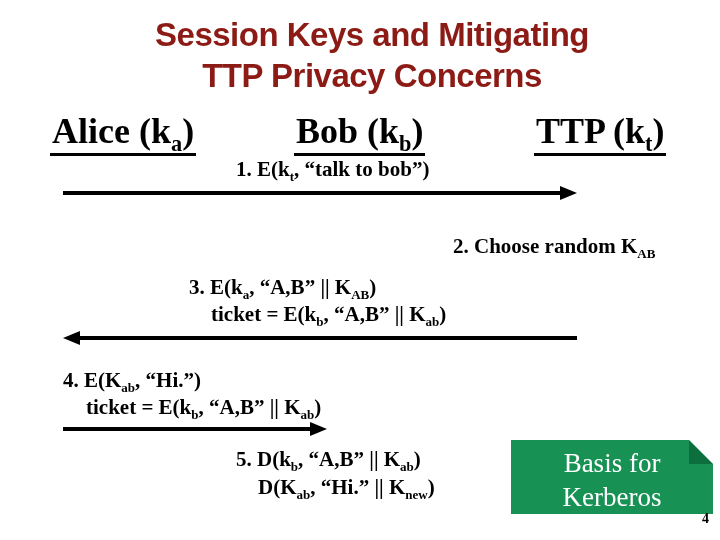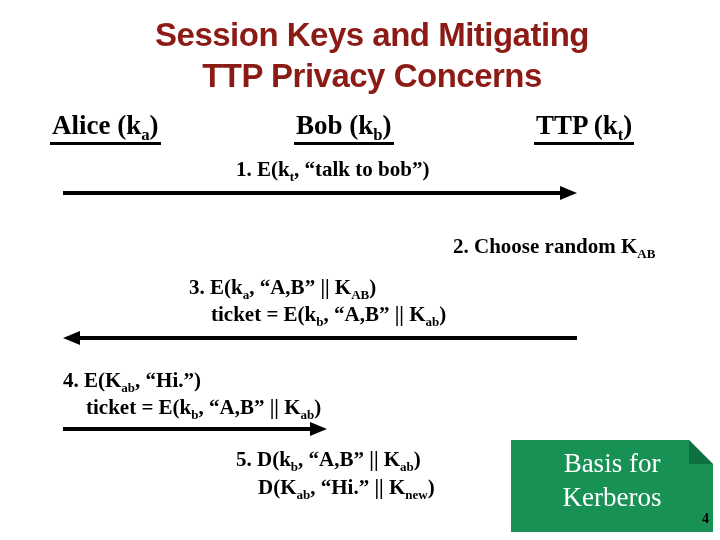--- a/index.html
+++ b/index.html
@@ -22,21 +22,21 @@
     font-family: "Liberation Sans", sans-serif;
     font-weight: 700;
     font-size: 33px;
     line-height: 41px;
     letter-spacing: -0.5px;
   }
   .actor {
     position: absolute;
     top: 110px;
     font-weight: 700;
-    font-size: 27px;
+    font-size: 36px;
     color: #000;
     border-bottom: 3px solid #000;
     padding: 0 2px 1px 2px;
     white-space: nowrap;
   }
   .actor-alice { left: 50px; }
   .actor-bob   { left: 294px; }
   .actor-ttp   { left: 534px; }
   .step {
     position: absolute;
@@ -68,21 +68,21 @@
     border-right: 17px solid #000;
     border-top: 7px solid transparent;
     border-bottom: 7px solid transparent;
   }
   .arrow-1 { left: 63px;  top: 186px; width: 514px; }
   .arrow-3 { left: 63px;  top: 331px; width: 514px; }
   .arrow-4 { left: 63px;  top: 422px; width: 264px; }
   .callout {
     position: absolute;
     left: 511px; top: 440px;
-    width: 202px; height: 92px;
+    width: 202px; height: 74px;
     clip-path: polygon(0 0, calc(100% - 24px) 0, 100% 24px, 100% 100%, 0 100%);
     text-align: center;
     color: #ffffff;
     font-size: 27px;
     line-height: 34px;
     padding-top: 6px;
     box-sizing: border-box;
   }
   .callout .fold {
     position: absolute;

